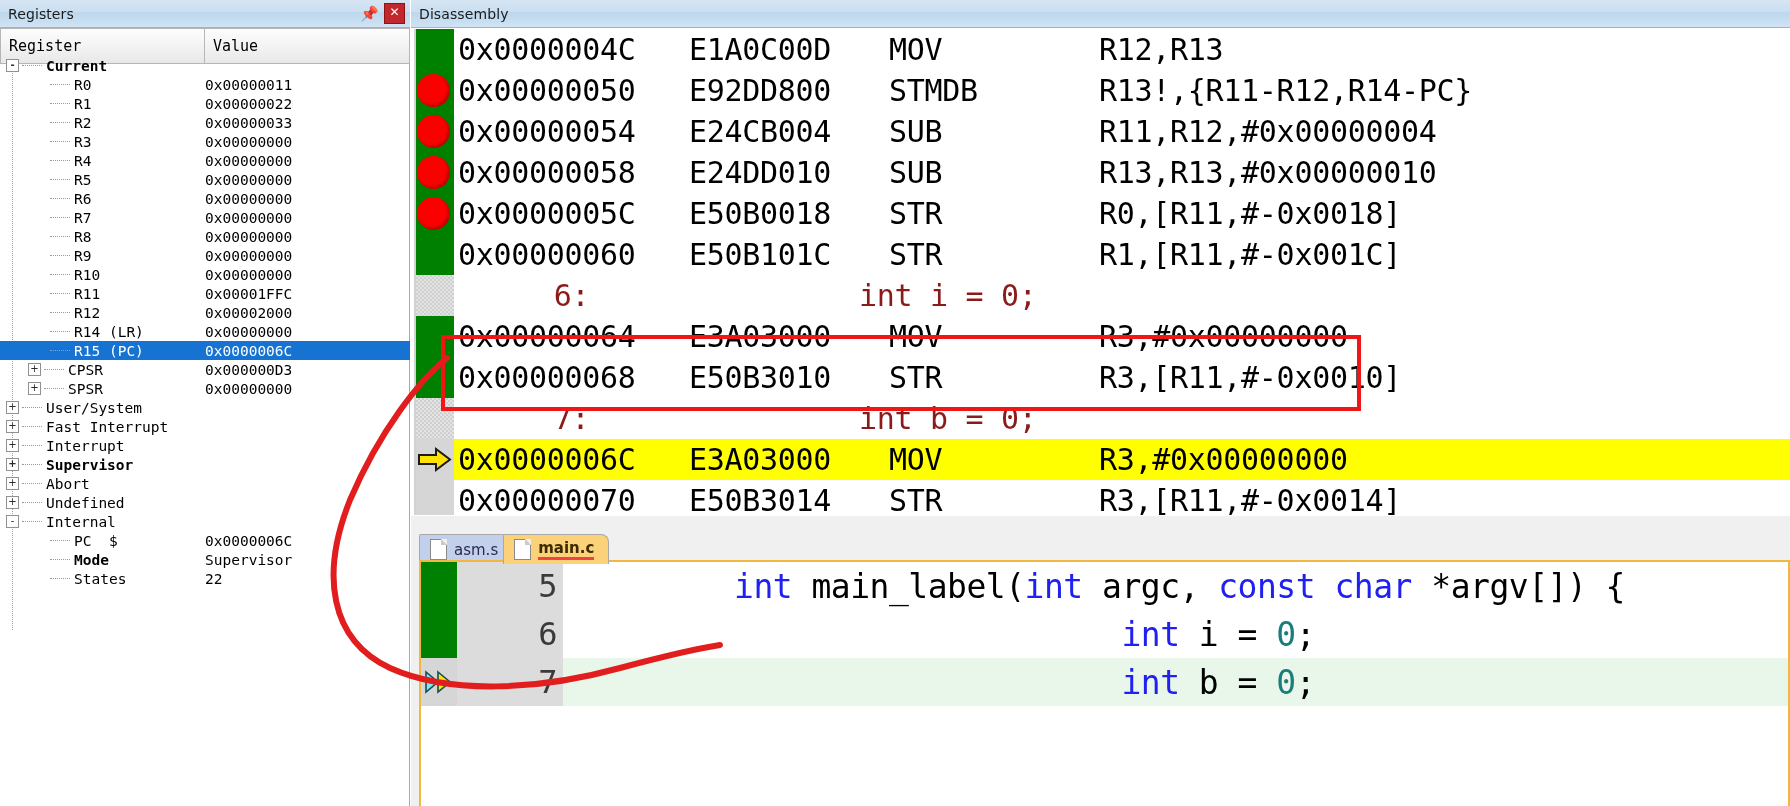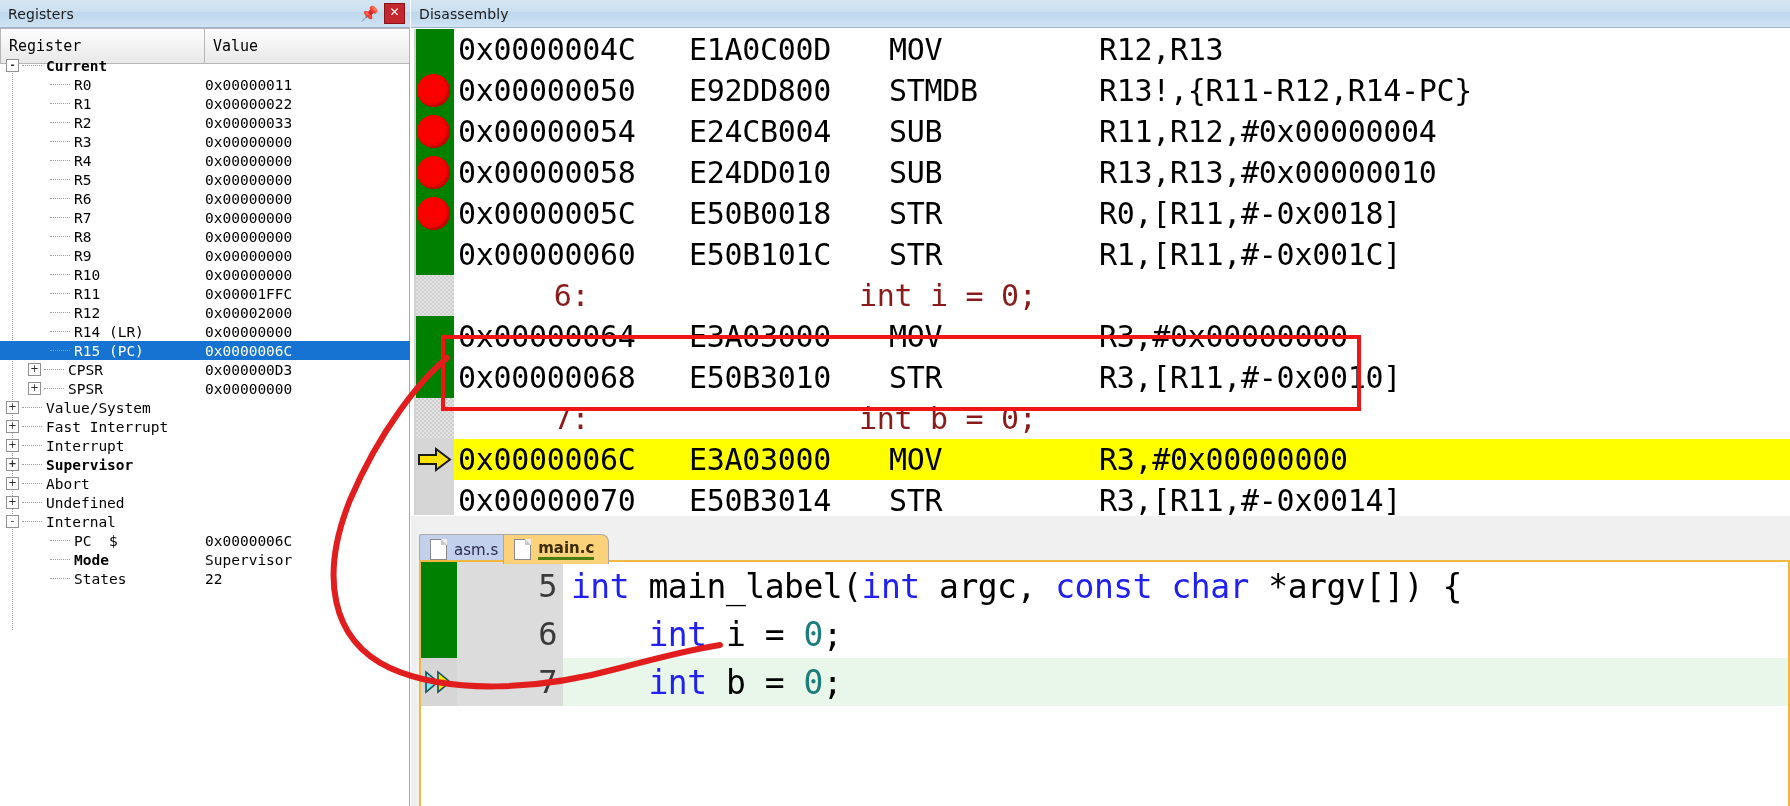--- a/index.html
+++ b/index.html
@@ -94,34 +94,34 @@
 
   
   #editor{position:absolute;left:0;top:516px;width:1652px;height:290px;background:#f0f0f0;}
   #tabstrip{position:absolute;left:8px;top:14px;height:34px;display:flex;align-items:flex-end;}
   .tab{height:30px;display:flex;align-items:center;gap:7px;padding:0 14px 0 10px;
        font-family:"DejaVu Sans","Liberation Sans",sans-serif;font-size:15px;
        border:1px solid #a9a9a9;border-bottom:none;position:relative;
        border-radius:2px 8px 0 0;box-sizing:border-box;}
   .tab.inactive{background:#c3d0ec;color:#2b2b52;margin-right:-10px;}
   .tab.active{background:#fbd27a;color:#3a2b00;z-index:3;}
-  .tab.active .tlabel{border-bottom:3px solid #4d7c0f;padding-bottom:0px;font-weight:bold;}
+  .tab.active .tlabel{border-bottom:3px solid #ef4444;padding-bottom:0px;font-weight:bold;}
   .fileicon{width:15px;height:19px;background:#fff;border:1px solid #8a8a8a;
             position:relative;flex:none;}
   .fileicon:after{content:"";position:absolute;right:-1px;top:-1px;border-width:0 6px 6px 0;
                   border-style:solid;border-color:#c9c9c9 #f0f0f0;}
   #code{position:absolute;left:8px;top:44px;width:1371px;height:246px;
         background:#fff;border:2px solid #f0b840;border-bottom:none;box-sizing:border-box;
         overflow:hidden;}
   .crow{position:relative;height:48px;display:flex;align-items:center;white-space:pre;
         font-size:33px;letter-spacing:-0.5px;}
   .cgut{width:36px;height:48px;flex:none;position:relative;}
   .cnum{width:106px;flex:none;background:#dcdcdc;height:48px;display:flex;align-items:center;
         justify-content:flex-end;padding-right:6px;box-sizing:border-box;color:#3a3a3a;font-size:32px;}
-  .ctext{flex:1;height:48px;display:flex;align-items:center;padding-left:8px;}
+  .ctext{flex:1;height:48px;display:flex;align-items:center;padding-left:8px;justify-content:center;}
   .crow.cur .ctext{background:#e8f7ea;}
   .crow.cur .cnum{background:#dcdcdc;}
   .kw{color:#2020f0;}
   .num{color:#1d7c7c;}
   .pl{color:#000;}
   .dbl-arrow{position:absolute;left:3px;top:12px;width:30px;height:24px;}
 
   
   #annot{position:absolute;left:0;top:0;width:1790px;height:806px;pointer-events:none;}
 </style>
@@ -158,21 +158,21 @@
         <div class="rrow"><div class="rname" style="left: 50px;"><span class="dots"></span><span>R7</span></div><div class="rval">0x00000000</div></div>
         <div class="rrow"><div class="rname" style="left: 50px;"><span class="dots"></span><span>R8</span></div><div class="rval">0x00000000</div></div>
         <div class="rrow"><div class="rname" style="left: 50px;"><span class="dots"></span><span>R9</span></div><div class="rval">0x00000000</div></div>
         <div class="rrow"><div class="rname" style="left: 50px;"><span class="dots"></span><span>R10</span></div><div class="rval">0x00000000</div></div>
         <div class="rrow"><div class="rname" style="left: 50px;"><span class="dots"></span><span>R11</span></div><div class="rval">0x00001FFC</div></div>
         <div class="rrow"><div class="rname" style="left: 50px;"><span class="dots"></span><span>R12</span></div><div class="rval">0x00002000</div></div>
         <div class="rrow"><div class="rname" style="left: 50px;"><span class="dots"></span><span>R14 (LR)</span></div><div class="rval">0x00000000</div></div>
         <div class="rrow sel"><div class="rname" style="left: 50px;"><span class="dots"></span><span>R15 (PC)</span></div><div class="rval">0x0000006C</div></div>
         <div class="rrow"><div class="rname" style="left: 28px;"><span class="tgl">+</span><span class="dots"></span><span>CPSR</span></div><div class="rval">0x000000D3</div></div>
         <div class="rrow"><div class="rname" style="left: 28px;"><span class="tgl">+</span><span class="dots"></span><span>SPSR</span></div><div class="rval">0x00000000</div></div>
-        <div class="rrow"><div class="rname" style="left: 6px;"><span class="tgl">+</span><span class="dots"></span><span>Value/System</span></div></div>
+        <div class="rrow"><div class="rname" style="left: 6px;"><span class="tgl">+</span><span class="dots"></span><span>User/System</span></div></div>
         <div class="rrow"><div class="rname" style="left: 6px;"><span class="tgl">+</span><span class="dots"></span><span>Fast Interrupt</span></div></div>
         <div class="rrow"><div class="rname" style="left: 6px;"><span class="tgl">+</span><span class="dots"></span><span>Interrupt</span></div></div>
         <div class="rrow bold"><div class="rname" style="left: 6px;"><span class="tgl">+</span><span class="dots"></span><span>Supervisor</span></div></div>
         <div class="rrow"><div class="rname" style="left: 6px;"><span class="tgl">+</span><span class="dots"></span><span>Abort</span></div></div>
         <div class="rrow"><div class="rname" style="left: 6px;"><span class="tgl">+</span><span class="dots"></span><span>Undefined</span></div></div>
         <div class="rrow"><div class="rname" style="left: 6px;"><span class="tgl">-</span><span class="dots"></span><span>Internal</span></div></div>
         <div class="rrow"><div class="rname" style="left: 50px;"><span class="dots"></span><span>PC  $</span></div><div class="rval">0x0000006C</div></div>
         <div class="rrow"><div class="rname" style="left: 50px; font-weight: bold;"><span class="dots"></span><span>Mode</span></div><div class="rval">Supervisor</div></div>
         <div class="rrow"><div class="rname" style="left: 50px;"><span class="dots"></span><span>States</span></div><div class="rval">22</div></div>
       </div>

